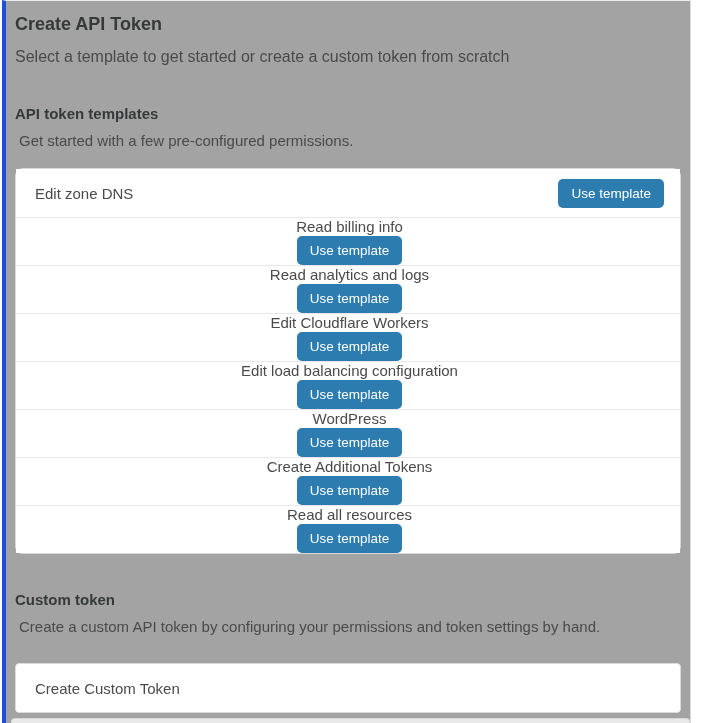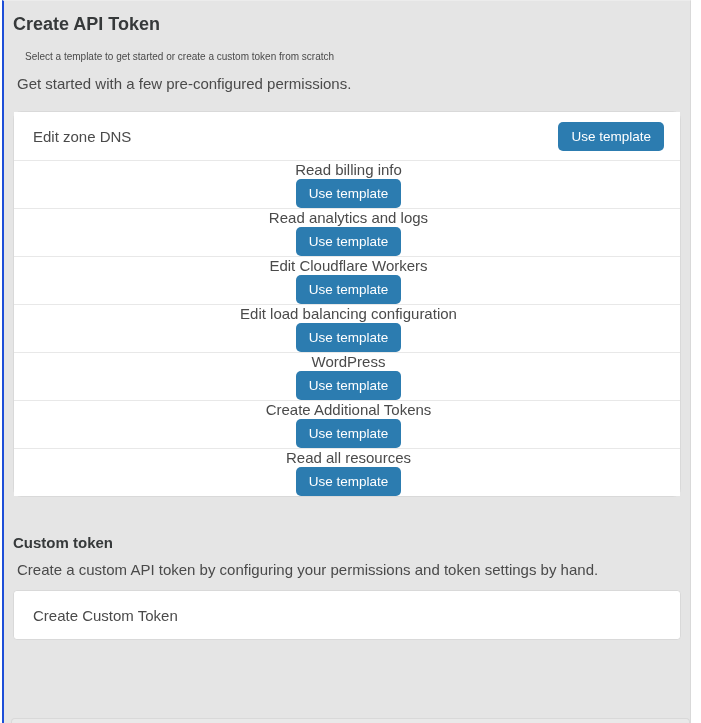--- a/index.html
+++ b/index.html
@@ -17,45 +17,45 @@
     width: 701px;
     height: 723px;
     background: #ffffff;
   }
   .card {
     position: absolute;
     left: 2px;
     top: 0;
     width: 689px;
     height: 723px;
-    border-left: 2px solid #1d4ed8;
+    border-left: 4px solid #1d4ed8;
     border-right: 1px solid #d9d9d9;
     border-top: 1px solid #ececec;
     padding: 12px 9px 0 9px;
-    background: #e5e5e5;
+    background: #a3a3a3;
   }
   .top-fragment {
     position: absolute;
     left: 118px;
     top: 0;
     width: 17px;
     height: 2px;
     background: #b3b3b3;
     border-radius: 0 0 2px 2px;
   }
   .page-title {
     margin: 0;
     font-size: 18px;
     line-height: 22px;
     font-weight: bold;
     color: #36393a;
   }
   .page-subtitle {
-    margin: 12px 0 0 12px;
-    font-size: 10px;
+    margin: 12px 0 0 0;
+    font-size: 16px;
     line-height: 19px;
     color: #4a4a4a;
   }
   .section-heading {
     margin: 38px 0 0 0;
     font-size: 15px;
     line-height: 19px;
     font-weight: bold;
     color: #36393a;
   }
@@ -96,21 +96,21 @@
     font-family: "Liberation Sans", sans-serif;
     font-size: 13.5px;
     font-weight: normal;
     border: none;
     border-radius: 5px;
     cursor: pointer;
     white-space: nowrap;
     text-align: right;
   }
   .custom-row-wrap {
-    margin-top: 11px;
+    margin-top: 27px;
     border: 1px solid #d9d9d9;
     border-radius: 4px;
     background: #ffffff;
   }
   .custom-row-wrap .row { height: 48px; border-radius: 4px; }
   .bottom-fragment {
     position: absolute;
     left: 11px;
     right: 11px;
     bottom: 0;
@@ -125,20 +125,21 @@
 <body>
 
 <div class="page">
   <div class="top-fragment"></div>
 
   <div class="card">
 
     <h1 class="page-title">Create API Token</h1>
     <p class="page-subtitle">Select a template to get started or create a custom token from scratch</p>
 
+    <h2 class="section-heading">API token templates</h2>
     <p class="section-desc">Get started with a few pre-configured permissions.</p>
 
     <div class="template-list">
 
       <div class="row">
         <span class="row-label">Edit zone DNS</span>
         <button class="btn">Use template</button>
       </div>
 
       <div class="row">

